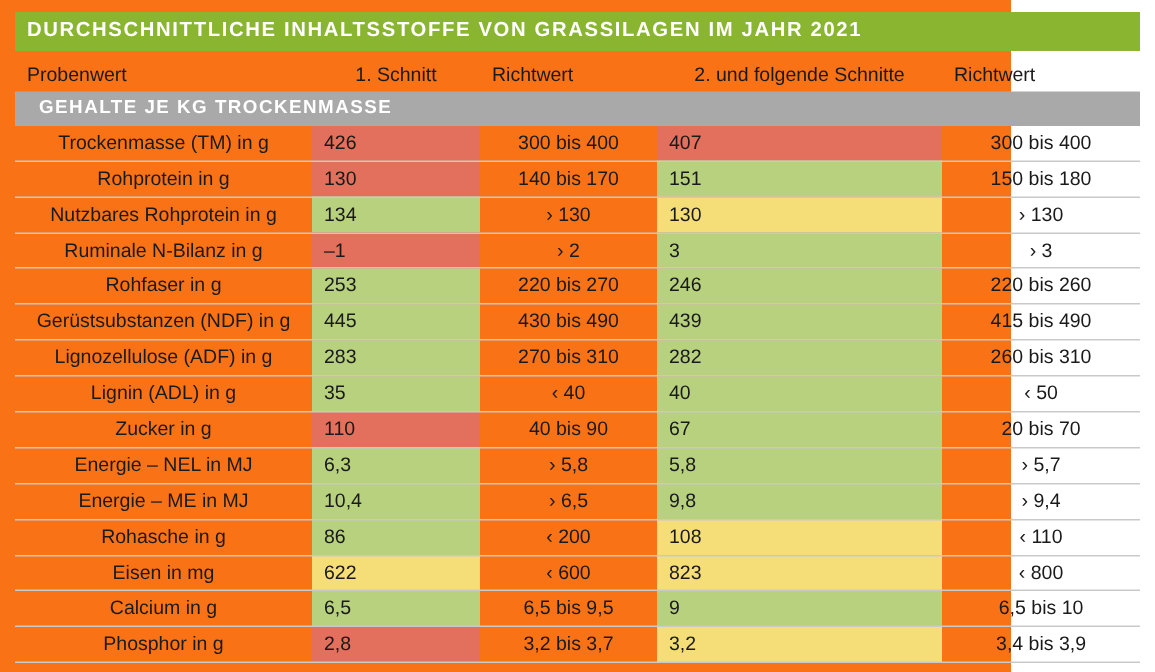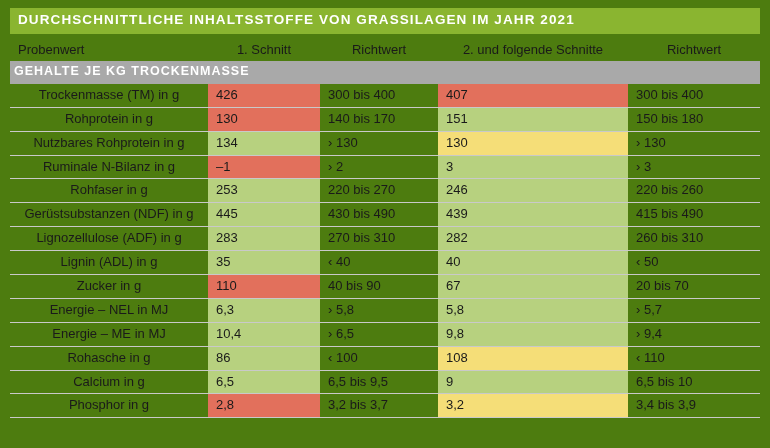--- a/index.html
+++ b/index.html
@@ -8,25 +8,25 @@
     background: #ffffff;
   }
   body {
     width: 770px;
     height: 448px;
     font-family: "Liberation Sans", sans-serif;
     color: #1a1a1a;
     overflow: hidden;
   }
   .sheet {
-    width: 770px;
+    width: 674px;
     height: 448px;
     box-sizing: border-box;
     padding: 8px 10px 0 10px;
-    background: #4d7c0f;
+    background: #f97316;
   }
   table.grid {
     width: 750px;
     border-collapse: collapse;
     table-layout: fixed;
   }
   col.c0 { width: 198px; }
   col.c1 { width: 112px; }
   col.c2 { width: 118px; }
   col.c3 { width: 190px; }
@@ -41,50 +41,50 @@
     padding: 5px 8px 6px 8px;
     text-transform: uppercase;
     line-height: 1.1;
   }
   .section-row td {
     background: #a9a9a9;
     color: #ffffff;
     font-size: 12.5px;
     font-weight: bold;
     letter-spacing: 1.0px;
-    padding: 4px 8px 5px 4px;
+    padding: 4px 8px 5px 16px;
     text-transform: uppercase;
     line-height: 1.1;
   }
   .hdr td {
     font-size: 13px;
     padding: 3px 8px 3px 8px;
     line-height: 1.25;
     border-bottom: none;
   }
   .hdr td.label { text-align: left; }
   .hdr td.ctr { text-align: center; }
-  .hdr td.lft { text-align: center; }
+  .hdr td.lft { text-align: left; }
 
   tr.data td {
     font-size: 13px;
     padding: 3px 8px 3px 8px;
     line-height: 1.3;
     border-bottom: 1px solid #c9c9c9;
   }
   tr.data td.label {
     text-align: center;
     border-bottom: 1px solid #c9c9c9;
   }
   tr.data td.val {
     text-align: left;
     font-weight: normal;
   }
   tr.data td.ref {
-    text-align: left;
+    text-align: center;
   }
   td.val.green   { background: #b7d17f; }
   td.val.red     { background: #e2705c; }
   td.val.yellow  { background: #f5de78; }
 
   tr.hdr.firstline td { padding-top: 8px; }
 </style>
 </head>
 <body>
 
@@ -185,23 +185,30 @@
       <tr class="data">
         <td class="label">Energie – ME in MJ</td>
         <td class="val green">10,4</td>
         <td class="ref">› 6,5</td>
         <td class="val green">9,8</td>
         <td class="ref">› 9,4</td>
       </tr>
       <tr class="data">
         <td class="label">Rohasche in g</td>
         <td class="val green">86</td>
-        <td class="ref">‹ 100</td>
+        <td class="ref">‹ 200</td>
         <td class="val yellow">108</td>
         <td class="ref">‹ 110</td>
+      </tr>
+      <tr class="data">
+        <td class="label">Eisen in mg</td>
+        <td class="val yellow">622</td>
+        <td class="ref">‹ 600</td>
+        <td class="val yellow">823</td>
+        <td class="ref">‹ 800</td>
       </tr>
       <tr class="data">
         <td class="label">Calcium in g</td>
         <td class="val green">6,5</td>
         <td class="ref">6,5 bis 9,5</td>
         <td class="val green">9</td>
         <td class="ref">6,5 bis 10</td>
       </tr>
       <tr class="data">
         <td class="label">Phosphor in g</td>

